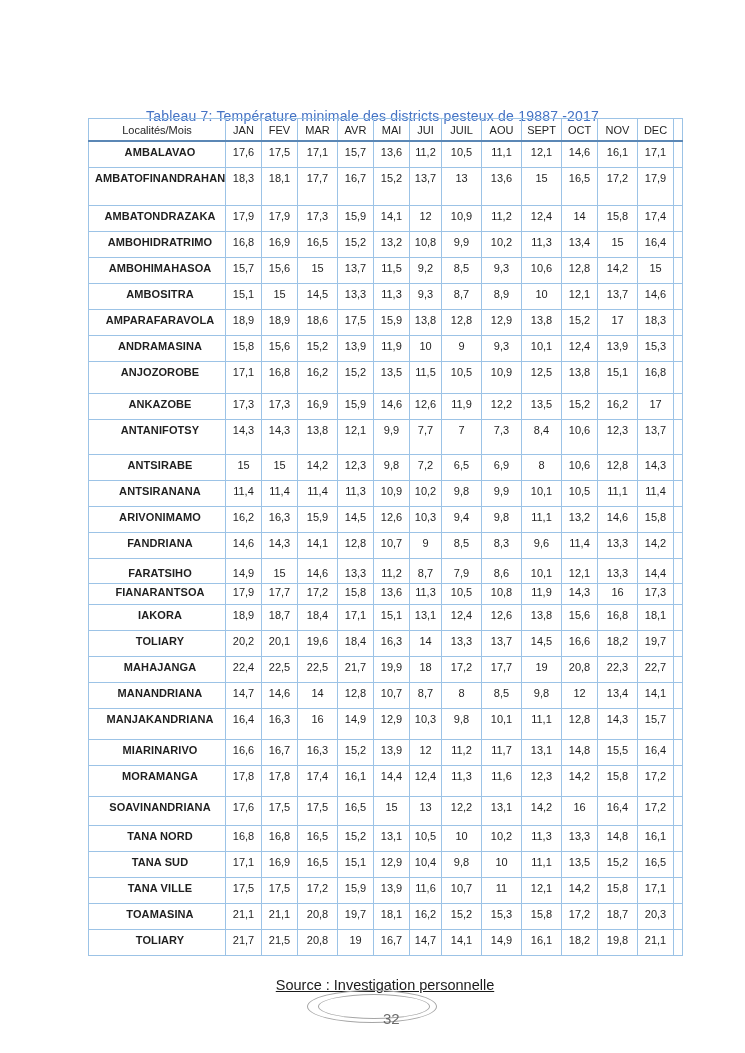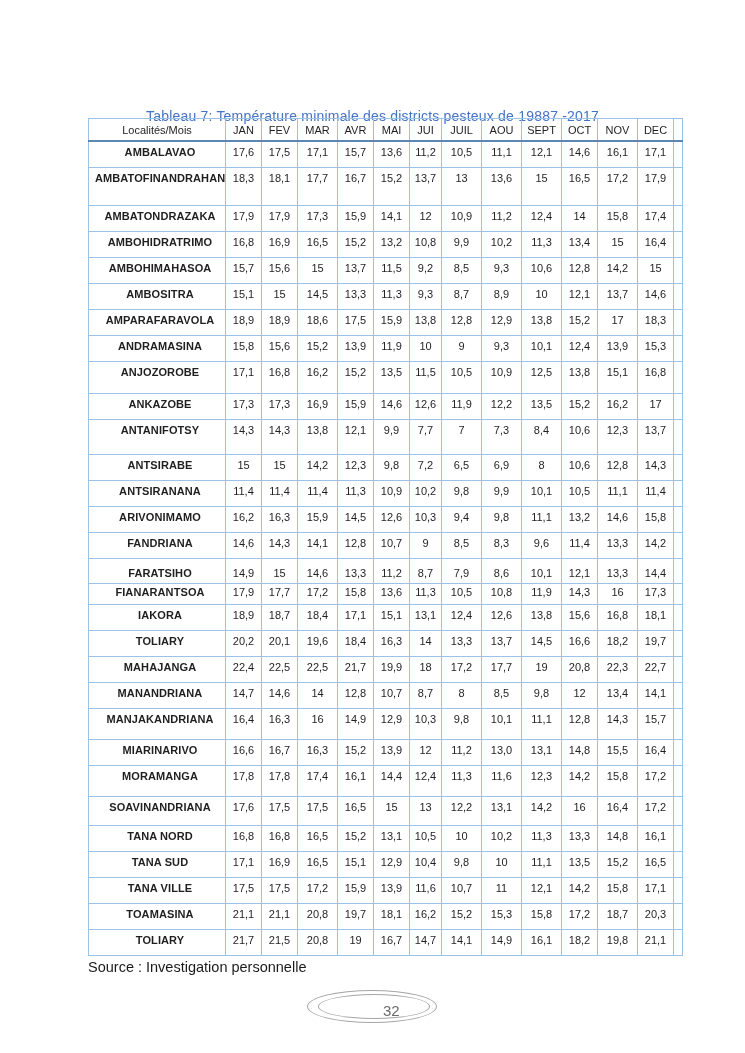--- a/index.html
+++ b/index.html
@@ -72,25 +72,26 @@
   tbody tr:nth-child(9)  td { height: 27px; }
   tbody tr:nth-child(11) td { height: 30px; }
   tbody tr:nth-child(16) td { height: 16px; padding-top: 8px; }
   tbody tr:nth-child(17) td { height: 18px; padding-top: 2px; }
   tbody tr:nth-child(22) td { height: 26px; }
   tbody tr:nth-child(24) td { height: 26px; }
   tbody tr:nth-child(25) td { height: 24px; }
   tbody tr:nth-child(31) td { height: 25px; }
   tbody tr:nth-child(32) td { height: 27px; }
   .source-line {
-    margin: 3px 0 0 0;
-    text-align: left;
+    margin: 21px 0 0 0;
+    text-align: center;
     font-size: 14.5px;
     color: #1a1a1a;
     padding-right: 0px;
+    text-decoration: underline;
   }
   .page-ornament {
     position: absolute;
     left: 307px;
     top: 990px;
     width: 130px;
     height: 33px;
   }
   .ellipse-outer,
   .ellipse-inner {
@@ -103,21 +104,21 @@
     left: 0; top: 0;
     width: 128px; height: 31px;
   }
   .ellipse-inner {
     left: 11px; top: 4px;
     width: 110px; height: 23px;
   }
   .page-number {
     position: absolute;
     left: 76px;
-    top: 12px;
+    top: 20px;
     font-size: 15px;
     color: #6b6b6b;
   }
 </style>
 </head>
 <body>
 
 <div class="doc-title">Tableau 7: Température minimale des districts pesteux  de 19887 -2017</div>
 
 <div class="table-wrap">
@@ -513,21 +514,21 @@
         </tr>
         <tr>
           <td class="locality">MIARINARIVO</td>
           <td>16,6</td>
           <td>16,7</td>
           <td>16,3</td>
           <td>15,2</td>
           <td>13,9</td>
           <td>12</td>
           <td>11,2</td>
-          <td>13,0</td>
+          <td>11,7</td>
           <td>13,1</td>
           <td>14,8</td>
           <td>15,5</td>
           <td>16,4</td>
           <td></td>
         </tr>
         <tr>
           <td class="locality">MORAMANGA</td>
           <td>17,8</td>
           <td>17,8</td>

